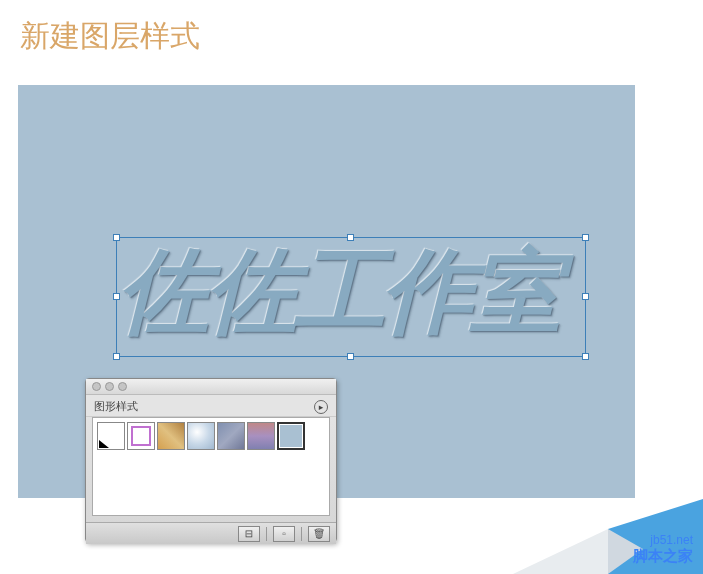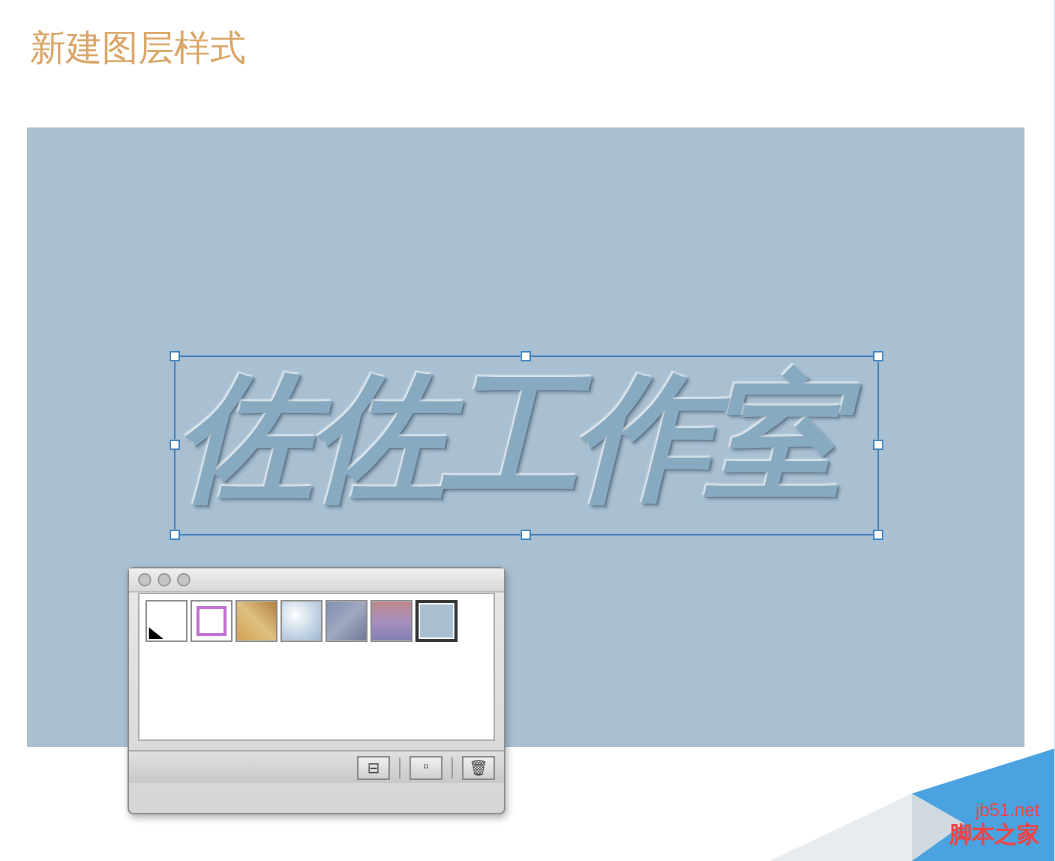--- a/index.html
+++ b/index.html
@@ -6,29 +6,29 @@
     body {
       width: 703px;
       height: 574px;
       background: #ffffff;
       font-family: "Microsoft YaHei", "SimHei", sans-serif;
       position: relative;
       overflow: hidden;
     }
     .title {
       color: #d9a668;
-      font-size: 24px;
+      font-size: 30px;
       font-weight: 300;
       padding: 16px 20px;
     }
     .canvas {
       position: absolute;
       top: 85px;
       left: 18px;
-      width: 665px;
+      width: 617px;
       height: 413px;
       background: #a9c0d2;
     }
     .selection-box {
       position: absolute;
       top: 152px;
       left: 98px;
       width: 470px;
       height: 120px;
       border: 1px solid #3d7fb8;
@@ -186,21 +186,21 @@
       background: #999;
       margin: 0 2px;
     }
     .watermark {
       position: absolute;
       bottom: 8px;
       right: 10px;
       display: flex;
       align-items: center;
       gap: 6px;
-      color: #ef4444;
+      color: #3b82f6;
       font-size: 14px;
     }
     .watermark-bg {
       position: absolute;
       bottom: 0;
       right: 0;
       width: 190px;
       height: 75px;
       z-index: 0;
     }
@@ -226,20 +226,24 @@
     <div class="handle br"></div>
   </div>
 </div>
 
 <div class="panel">
   <div class="panel-header">
     <div class="traffic-light"></div>
     <div class="traffic-light"></div>
     <div class="traffic-light"></div>
   </div>
+  <div class="panel-tab">
+    <span>图形样式</span>
+    <span class="menu-icon">▸</span>
+  </div>
   <div class="swatch-area">
     <div class="swatch none"></div>
     <div class="swatch outline"></div>
     <div class="swatch texture1"></div>
     <div class="swatch sphere"></div>
     <div class="swatch texture2"></div>
     <div class="swatch texture3"></div>
     <div class="swatch selected"></div>
   </div>
   <div class="panel-footer">

